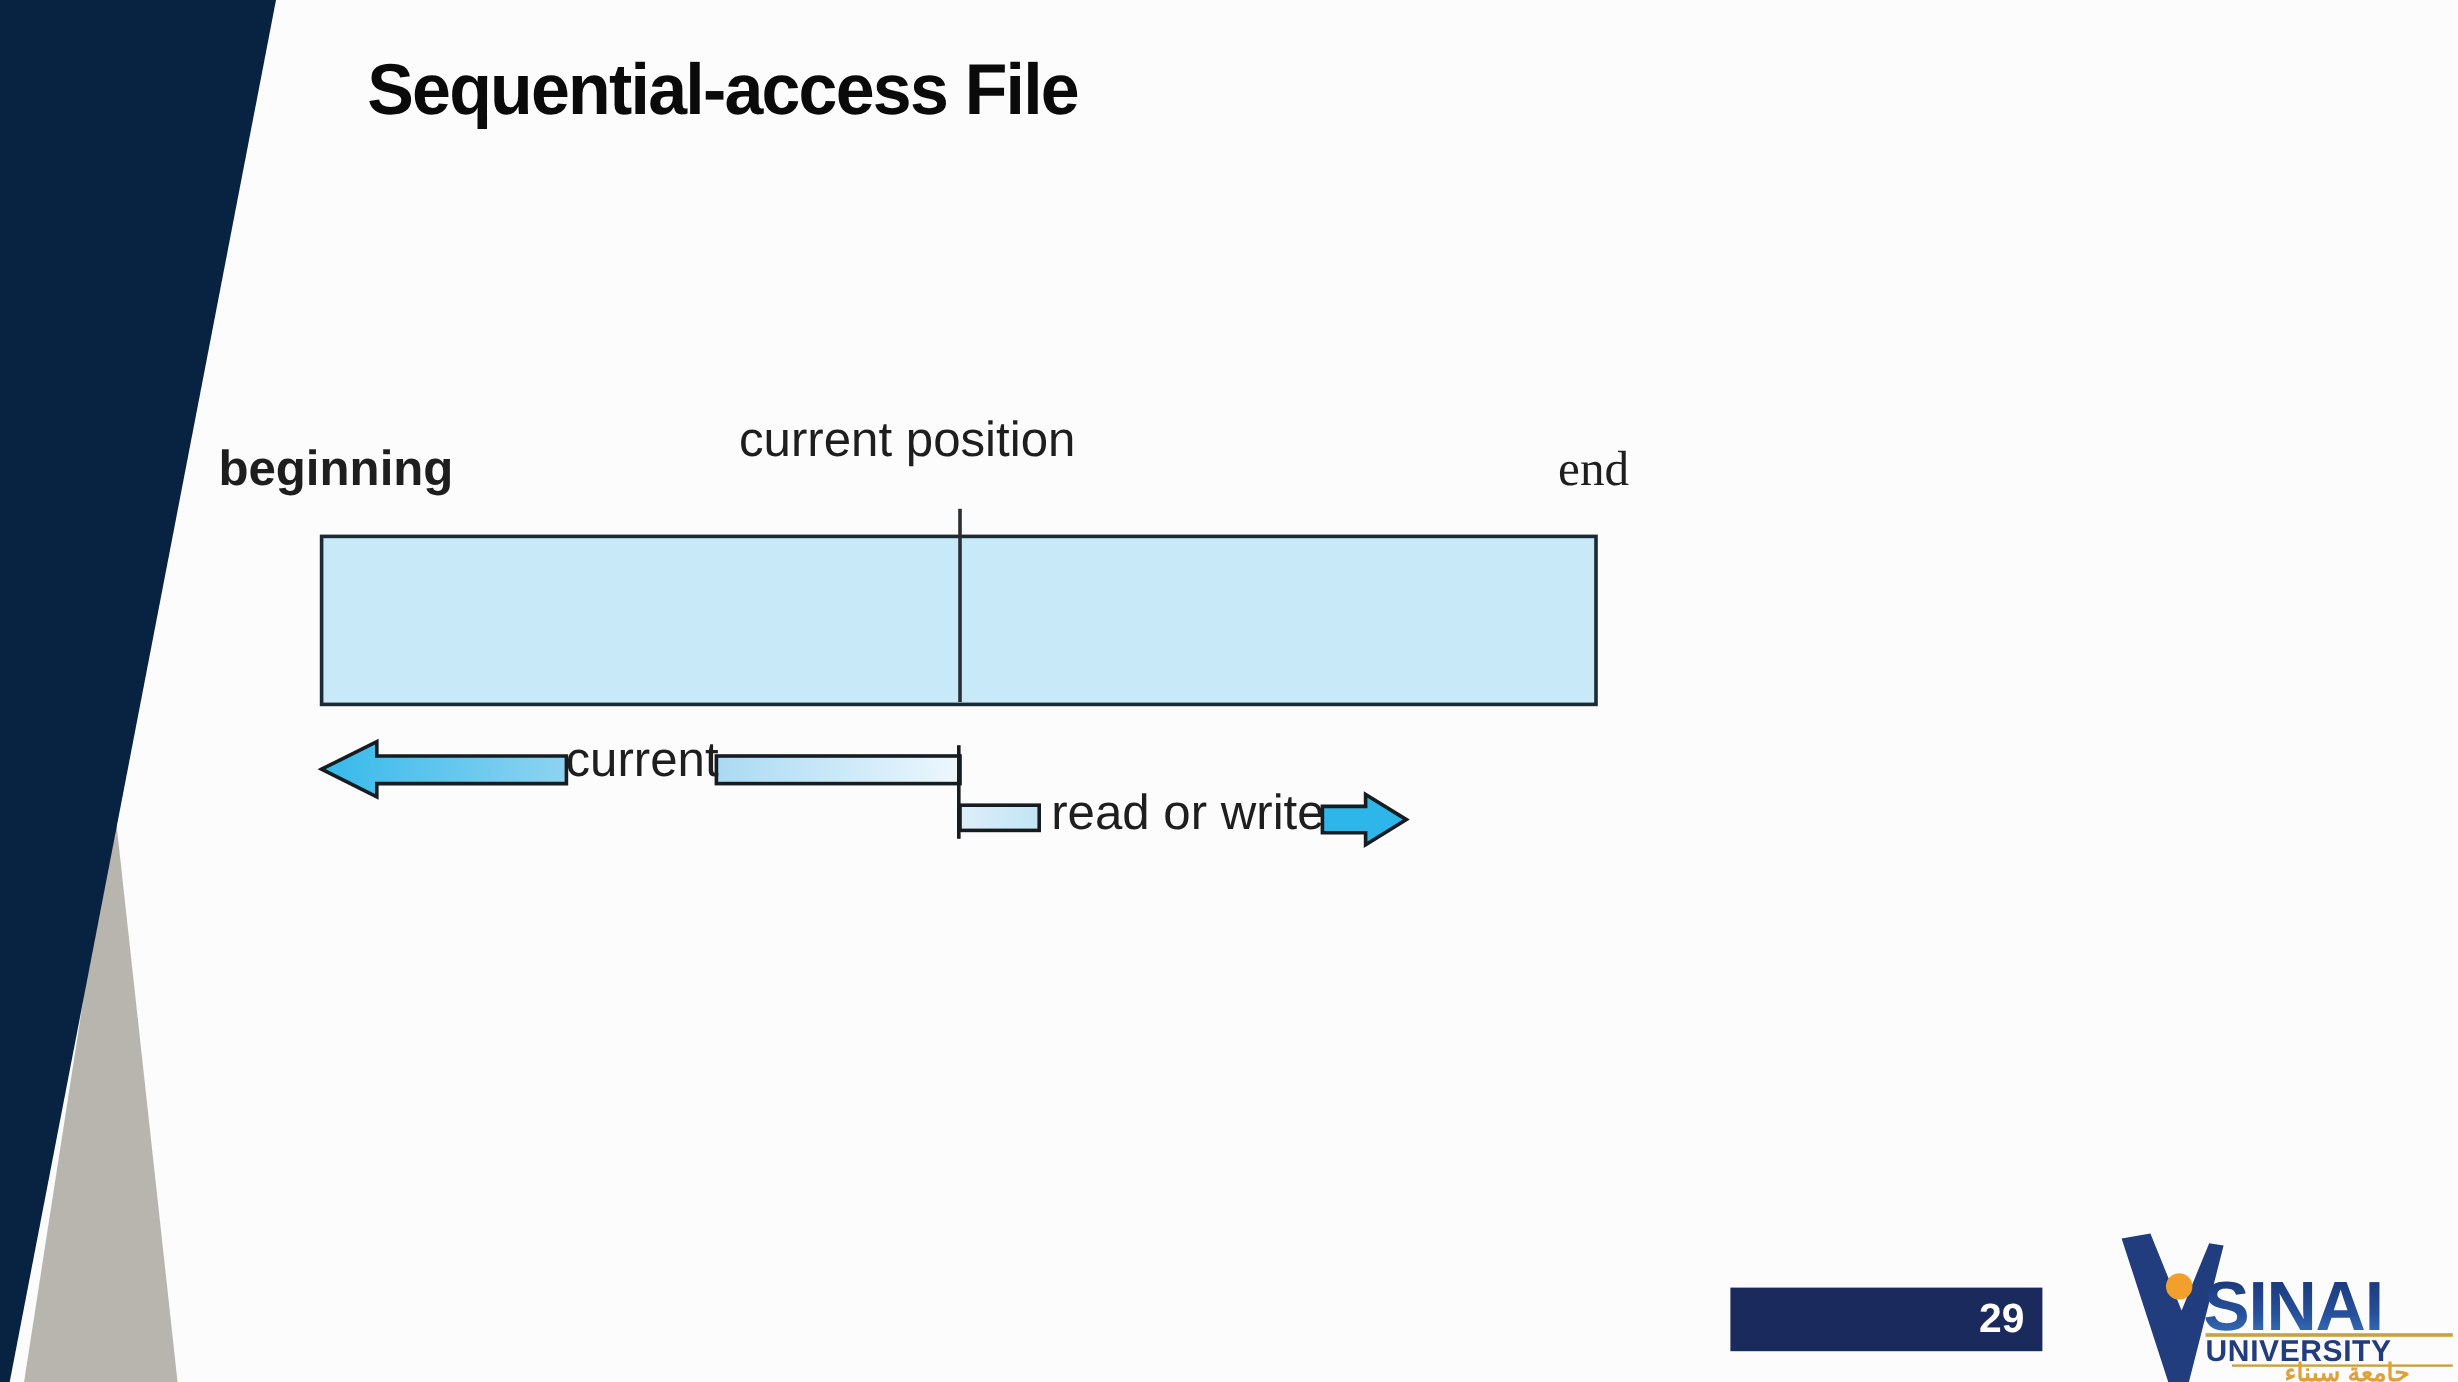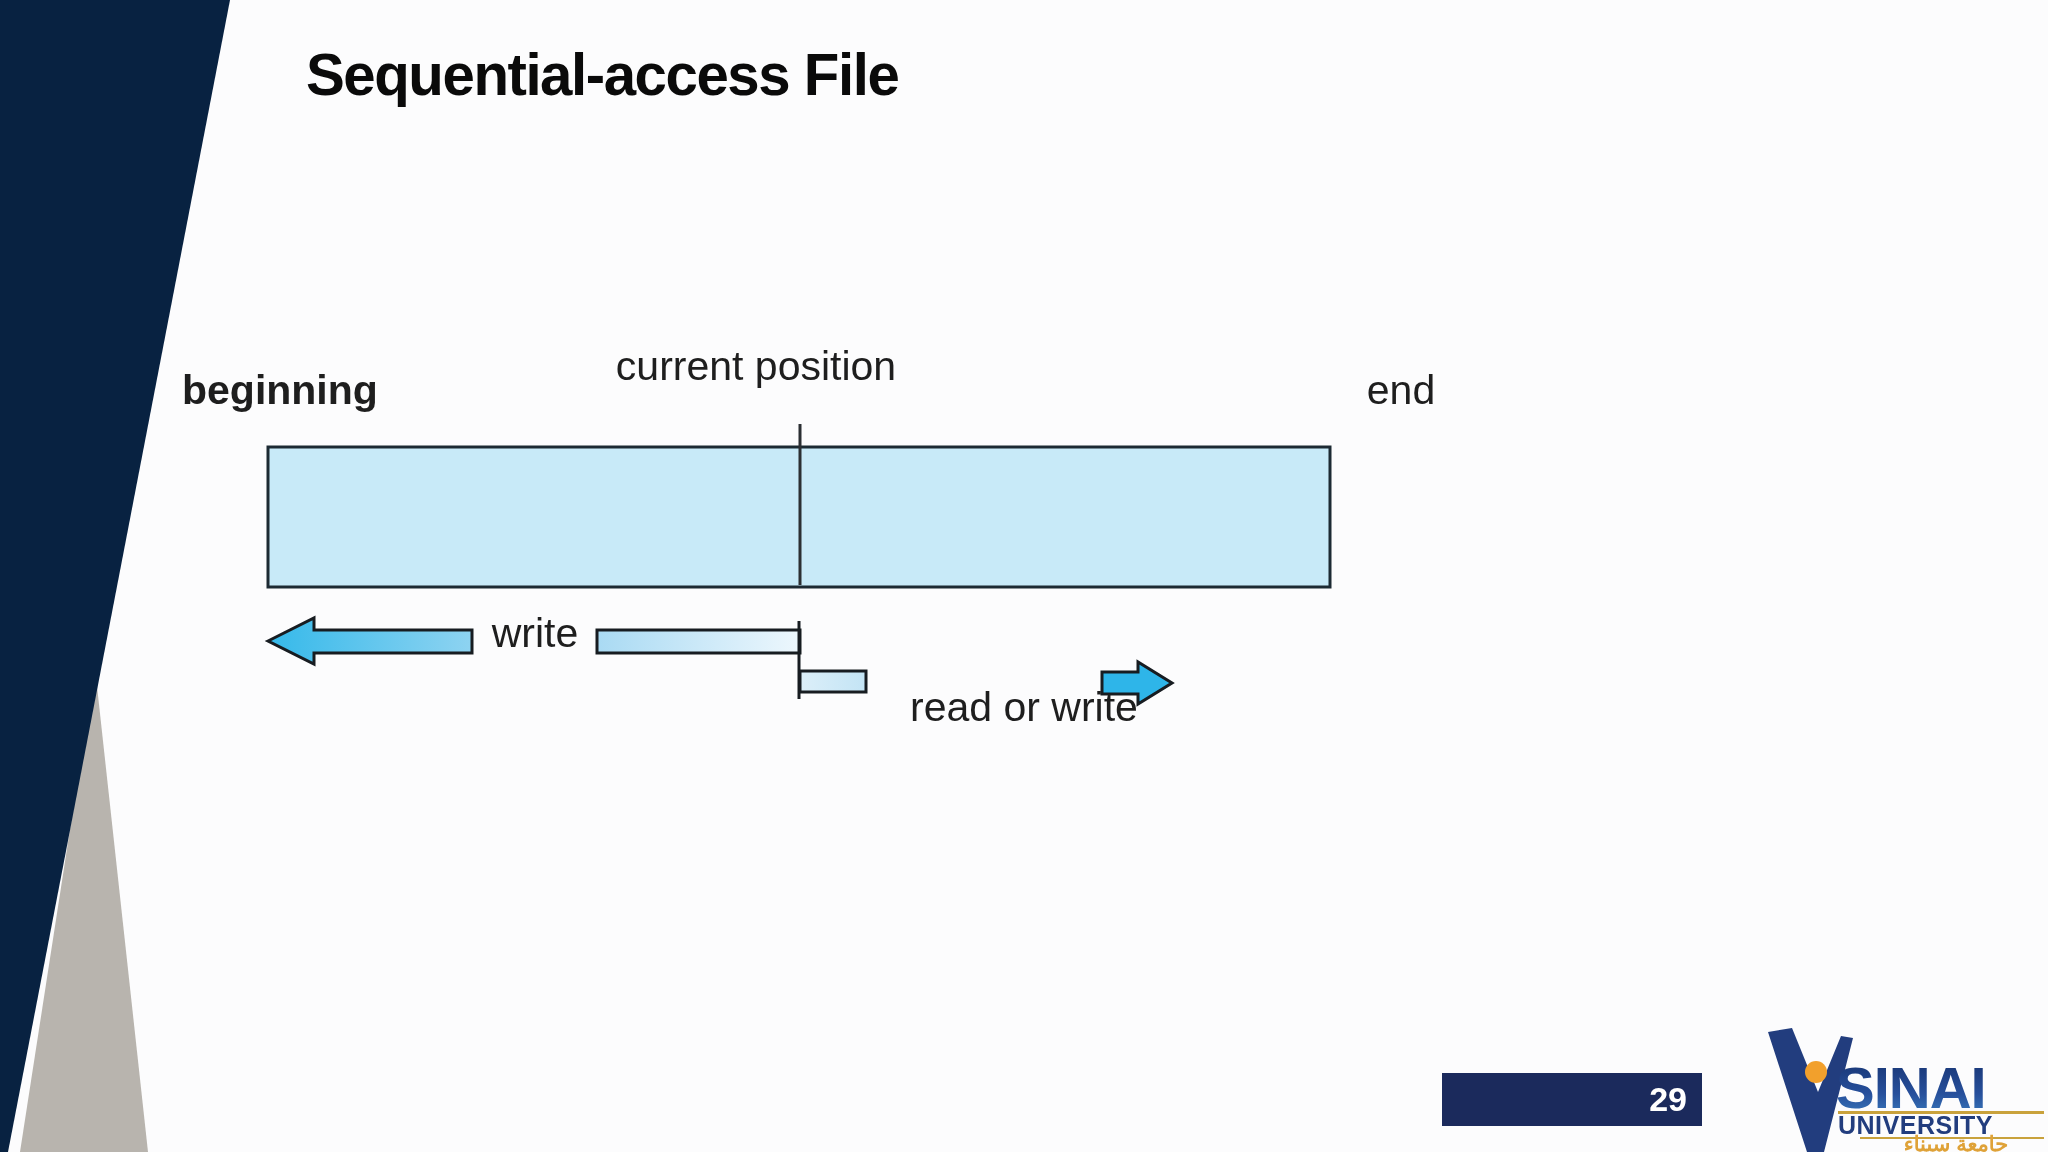--- a/index.html
+++ b/index.html
@@ -14,23 +14,23 @@
     left:306px;top:40px;
     font-size:60px;font-weight:700;color:#0a0a0a;
     letter-spacing:-1.5px;white-space:nowrap;
     transform:scaleX(0.97);transform-origin:left top;
   }
   .diagram-label{
     font-size:41px;color:#1e1e1e;white-space:nowrap;line-height:1.1;
   }
   .lbl-beginning{left:182px;top:368px;font-weight:bold;}
   .lbl-current{left:756px;top:344px;transform:translateX(-50%);}
-  .lbl-end{left:1401px;top:368px;transform:translateX(-50%);}
+  .lbl-end{left:1328px;top:368px;transform:translateX(-50%);font-family:Liberation Serif, serif;}
   .lbl-rewind{left:535px;top:611px;transform:translateX(-50%);}
-  .lbl-readwrite{left:876px;top:685px;margin-left:34px;}
+  .lbl-readwrite{left:876px;top:655px;}
   .page-badge{
     left:1442px;top:1073px;width:260px;height:53px;
     background:#1b2a5c;color:#ffffff;
     font-size:34px;font-weight:700;
     text-align:right;line-height:53px;
     padding-right:15px;box-sizing:border-box;padding-left:13px;
   }
   .logo-wrap{left:1760px;top:1020px;width:300px;height:132px;}
 </style>
 </head>
@@ -70,21 +70,21 @@
   <line x1="799" y1="621" x2="799" y2="699" stroke="#171c21" stroke-width="3"></line>
 
   <rect x="800" y="671" width="66" height="21" fill="url(#gradRW)" stroke="#171c21" stroke-width="3"></rect>
 
   <polygon points="1102,672 1138,672 1138,662 1172,683 1138,704 1138,694 1102,694" stroke="#171c21" stroke-width="3" fill="#2eb5e9"></polygon>
 </svg>
 
 <div class="abs diagram-label lbl-beginning">beginning</div>
 <div class="abs diagram-label lbl-current">current position</div>
 <div class="abs diagram-label lbl-end">end</div>
-<div class="abs diagram-label lbl-rewind">write</div>
+<div class="abs diagram-label lbl-rewind">current</div>
 <div class="abs diagram-label lbl-readwrite">read or write</div>
 
 <div class="abs page-badge">29</div>
 
 <svg class="abs logo-wrap" viewBox="0 0 300 132" aria-hidden="true">
   <defs>
     <linearGradient id="gradSinai" x1="0" y1="0" x2="0" y2="1">
       <stop offset="0" stop-color="#16316e"></stop>
       <stop offset="0.6" stop-color="#27509c"></stop>
       <stop offset="1" stop-color="#3c7fc0"></stop>

